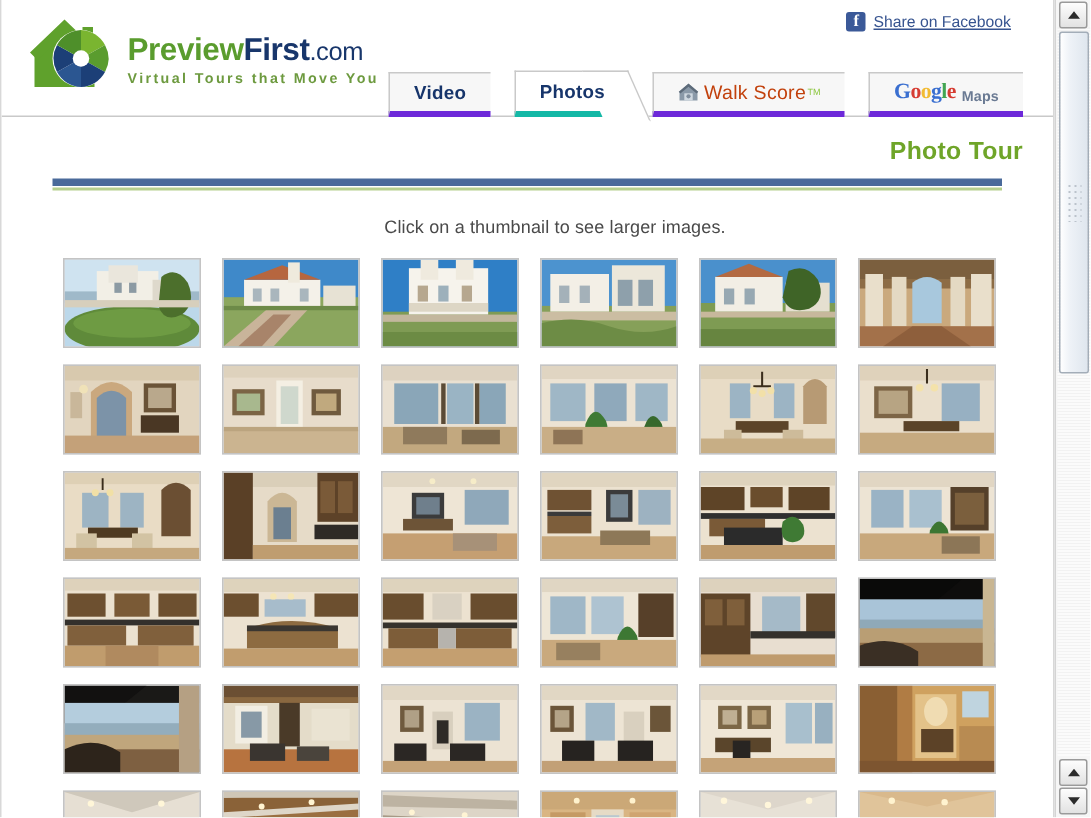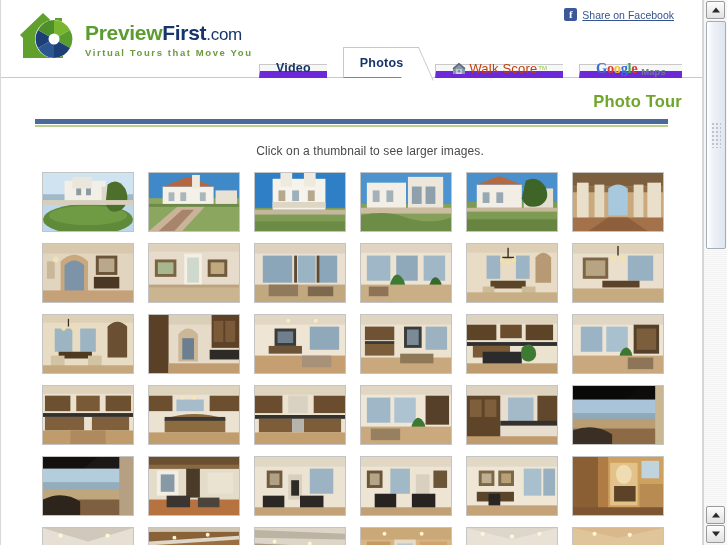--- a/index.html
+++ b/index.html
@@ -94,25 +94,25 @@
   
   .tabs {
     position: absolute;
     left: 258px; bottom: -1px;
     display: flex;
     align-items: flex-end;
     height: 32px;
   }
   .tab {
     position: relative;
-    height: 14px;
+    height: 30px;
     background: #f7f7f7;
     border-top: 1px solid #c9c9c9;
     border-left: 1px solid #c9c9c9;
-    border-bottom: 7px solid #6d28d9;
+    border-bottom: 4px solid #6d28d9;
     display: flex;
     align-items: center;
     justify-content: center;
     padding: 0 16px 0 16px;
     margin-right: 16px;
     cursor: pointer;
     white-space: nowrap;
   }
   
   .tab:after {
@@ -123,21 +123,21 @@
     background: #f7f7f7;
     border-top: 1px solid #c9c9c9;
     border-right: 1px solid #c9c9c9;
     border-bottom: 1px solid #c9c9c9;
     transform: skewX(24deg);
     transform-origin: bottom left;
     z-index: -1;
   }
   .tab.active {
     background: #ffffff;
-    border-bottom: 1px solid #14b8a6;
+    border-bottom: 4px solid #14b8a6;
     height: 31px;
     z-index: 4;
   }
   .tab.active:after {
     background: #ffffff;
     border-bottom: 1px solid #ffffff;
     height: 32px;
   }
   .tab-label {
     font-size: 12.5px;

